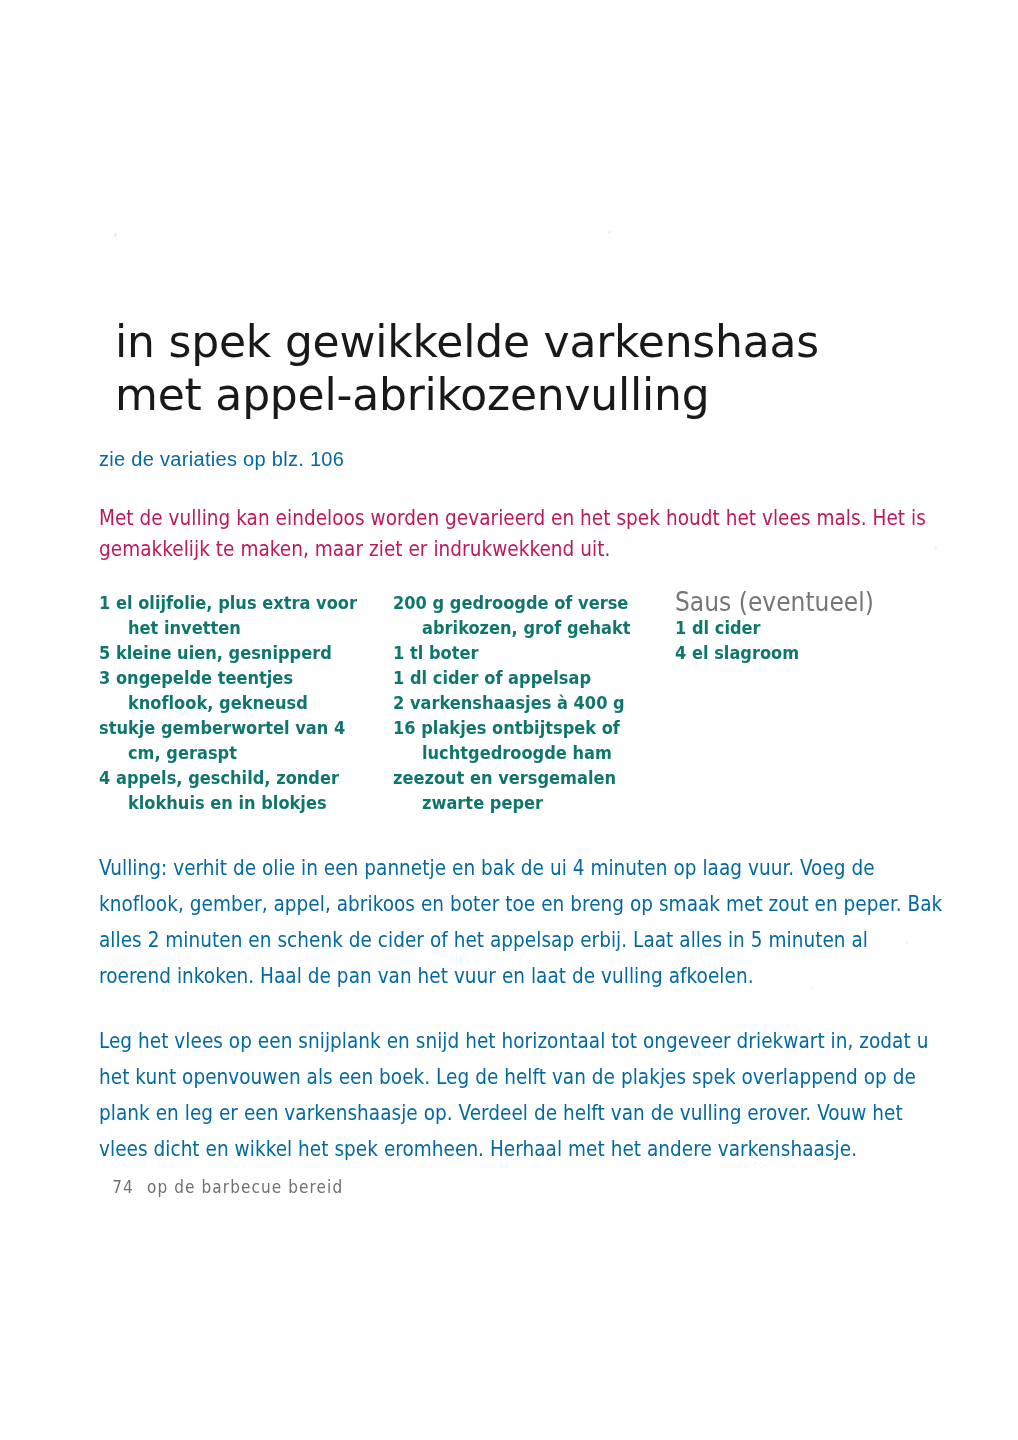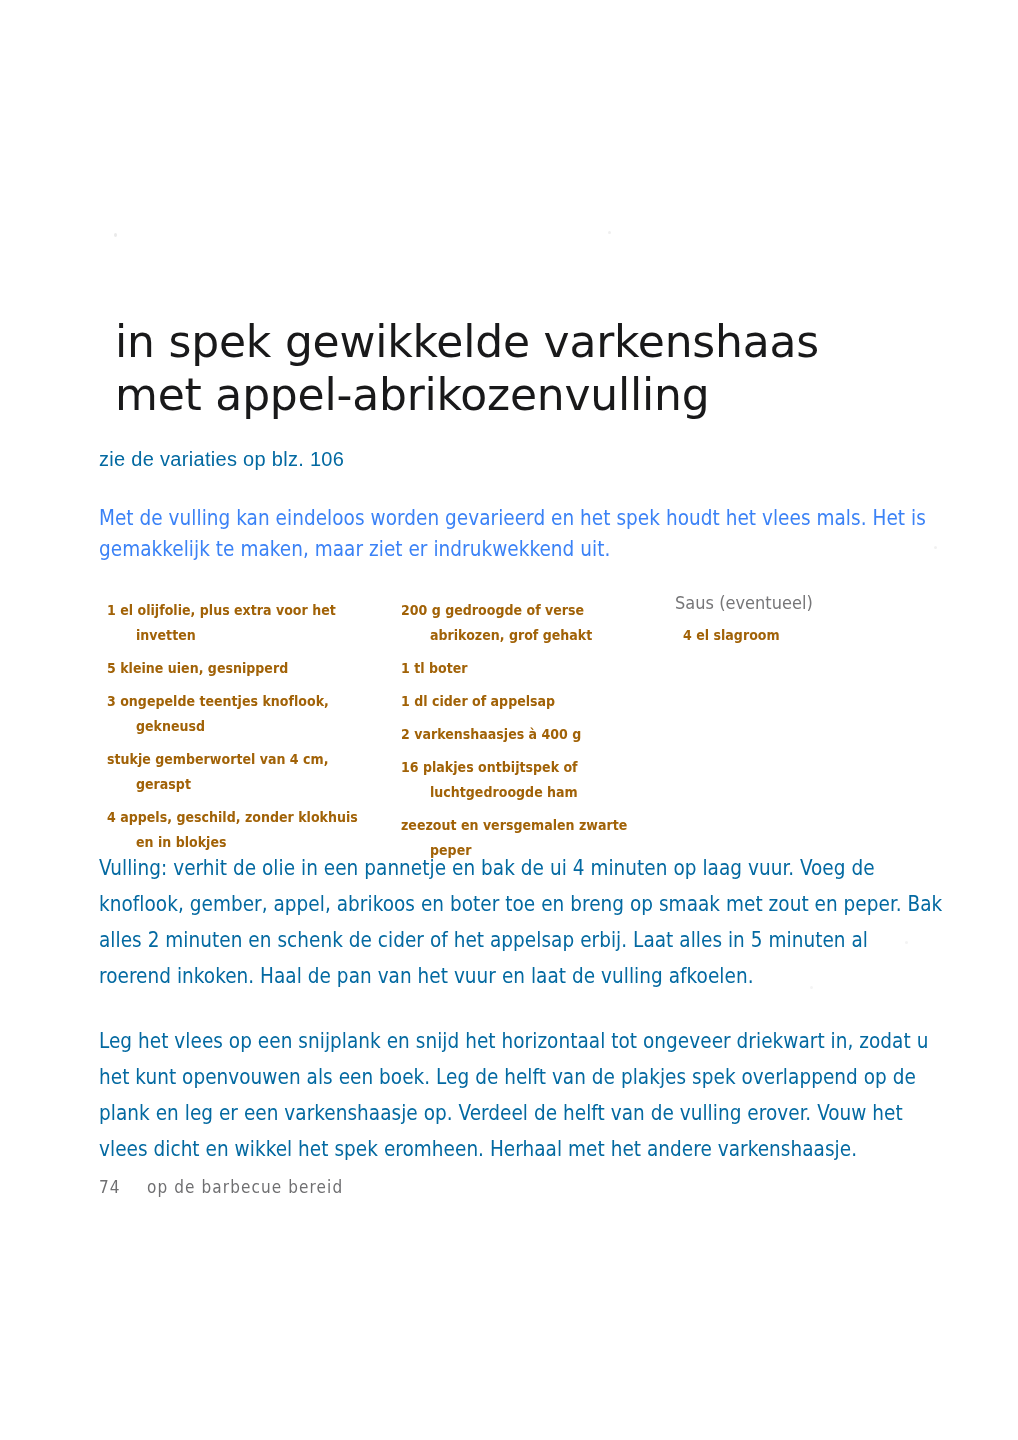--- a/index.html
+++ b/index.html
@@ -66,55 +66,55 @@
   
   .intro {
     position: absolute;
     left: 99px;
     top: 503px;
     width: 845px;
     margin: 0;
     font-size: 20.5px;
     line-height: 31px;
     font-weight: 400;
-    color: #3b82f6;
+    color: #be185d;
     letter-spacing: 0.05px;
   }
 
   
   .ingredients {
     position: absolute;
     left: 99px;
     top: 590px;
     width: 860px;
   }
   .ing-col {
     position: absolute;
     top: 0;
   }
   .ing-col-1 { left: 0px;   width: 270px; }
   .ing-col-2 { left: 294px; width: 250px; }
   .ing-col-3 { left: 576px; width: 260px; }
 
   .ing-item {
-    font-size: 14px;
+    font-size: 18px;
     line-height: 25px;
     font-weight: 700;
-    color: #a16207;
-    margin: 8px;
+    color: #0f766e;
+    margin: 0;
     padding-left: 29px;
     text-indent: -29px;
     letter-spacing: 0.02px;
   }
   .ing-item.nohang {
     padding-left: 0;
     text-indent: 0;
   }
   .ing-heading {
-    font-size: 18px;
+    font-size: 26px;
     line-height: 25px;
     font-weight: 400;
     color: #767678;
     margin: 0;
     letter-spacing: 0.02px;
   }
 
   
   .method {
     position: absolute;
@@ -136,20 +136,21 @@
     position: absolute;
     left: 99px;
     top: 1176px;
     display: flex;
     align-items: baseline;
     color: #6f6f71;
     font-size: 17px;
     line-height: 22px;
     letter-spacing: 0.9px;
     font-weight: 400;
+    text-align: center;
   }
   .page-footer .folio { width: 48px; }
   .page-footer .chapter { letter-spacing: 1.1px; }
 </style>
 </head>
 <body>
 
 <div id="page">
 
   <span class="speck speck-a"></span>
@@ -181,20 +182,21 @@
       <p class="ing-item">200 g gedroogde of verse abrikozen, grof gehakt</p>
       <p class="ing-item">1 tl boter</p>
       <p class="ing-item">1 dl cider of appelsap</p>
       <p class="ing-item">2 varkenshaasjes à 400 g</p>
       <p class="ing-item">16 plakjes ontbijtspek of luchtgedroogde ham</p>
       <p class="ing-item">zeezout en versgemalen zwarte peper</p>
     </div>
 
     <div class="ing-col ing-col-3">
       <p class="ing-heading">Saus (eventueel)</p>
+      <p class="ing-item nohang">1 dl cider</p>
       <p class="ing-item nohang">4 el slagroom</p>
     </div>
 
   </div>
 
   <div class="method" style="top:850px;">
     <p>Vulling: verhit de olie in een pannetje en bak de ui 4 minuten op laag vuur. Voeg de knoflook, gember, appel, abrikoos en boter toe en breng op smaak met zout en peper. Bak alles 2 minuten en schenk de cider of het appelsap erbij. Laat alles in 5 minuten al roerend inkoken. Haal de pan van het vuur en laat de vulling afkoelen.</p>
     <p>Leg het vlees op een snijplank en snijd het horizontaal tot ongeveer driekwart in, zodat u het kunt openvouwen als een boek. Leg de helft van de plakjes spek overlappend op de plank en leg er een varkenshaasje op. Verdeel de helft van de vulling erover. Vouw het vlees dicht en wikkel het spek eromheen. Herhaal met het andere varkenshaasje.</p>
   </div>
 

